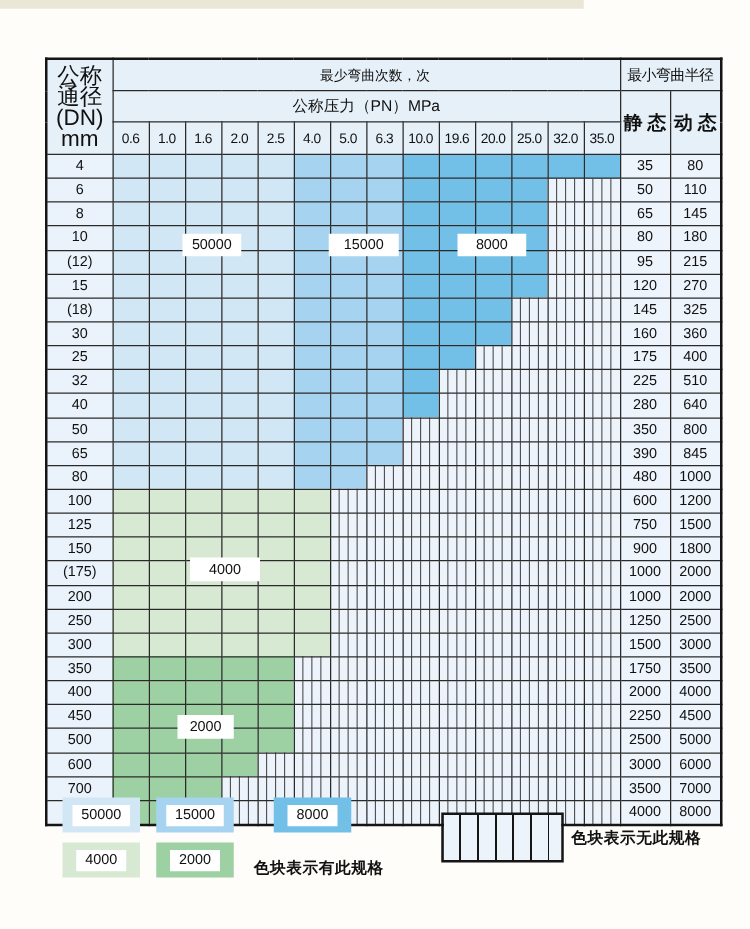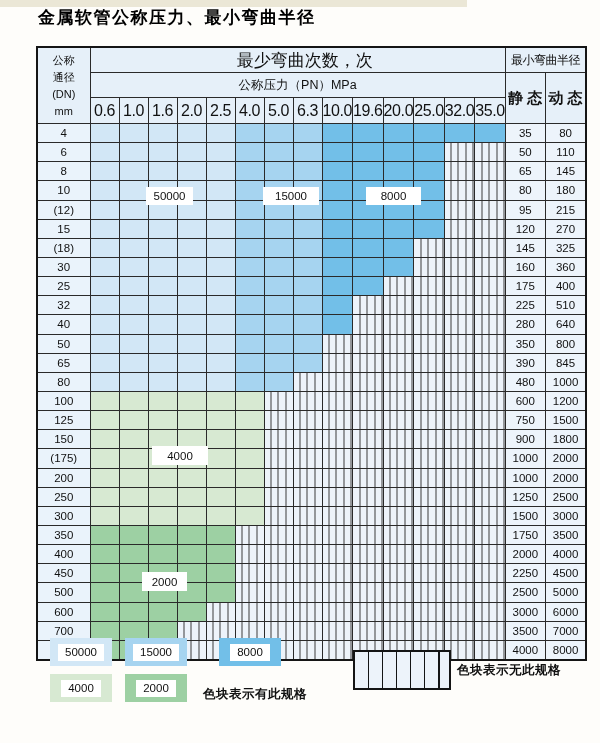--- a/index.html
+++ b/index.html
@@ -5,26 +5,26 @@
   html,body{margin:0;padding:0;}
   body{width:600px;height:743px;background:#ffffff;font-family:"Liberation Sans",sans-serif;position:relative;overflow:hidden;}
   .page{position:absolute;inset:0;background:#fefdfa;}
   .top-strip{position:absolute;left:0;top:0;width:467px;height:7px;background:#ebe7d6;}
   .title{position:absolute;left:38px;top:6px;font-size:17px;font-weight:bold;color:#000;
          font-family:"Liberation Serif",serif;letter-spacing:1.5px;}
   .table-wrap{position:absolute;left:36px;top:46px;}
   table{border-collapse:collapse;table-layout:fixed;border:2px solid #151515;}
   th,td{border:1px solid #2a2a2a;padding:0;text-align:center;vertical-align:middle;color:#111;}
   thead th{background:var(--headerbg);font-weight:normal;}
-  .dnh{font-size:11px;line-height:17px;}
-  .bt{font-size:17px;height:24px;padding-left:14px;}
+  .dnh{font-size:18px;line-height:17px;}
+  .bt{font-size:11px;height:24px;padding-left:14px;}
   .rad{font-size:12px;letter-spacing:-0.5px;margin-left:47px;}
   .pn{font-size:12.5px;height:24px;}
   .st{font-size:15px;font-weight:bold;}
-  .pv{font-size:16px;height:25px;letter-spacing:-0.4px;}
+  .pv{font-size:11px;height:25px;letter-spacing:-0.4px;}
   tbody td{height:18.15px;line-height:18px;font-size:12px;}
   td.dn{background:var(--dnbg);font-size:11.5px;}
   td.stat{background:var(--statbg);font-size:11.5px;}
   td.c50000{background:var(--c50000);}
   td.c15000{background:var(--c15000);}
   td.c8000{background:var(--c8000);}
   td.c4000{background:var(--c4000);}
   td.c2000{background:var(--c2000);}
   td.hatch{background:repeating-linear-gradient(90deg,var(--hatchbg) 0px,var(--hatchbg) 6.2px,#3b3b3b 6.2px,#3b3b3b 7.2px);}
   .overlay{position:absolute;background:#ffffff;display:flex;align-items:center;justify-content:center;
@@ -33,21 +33,20 @@
   .legend-swatch span{background:#ffffff;font-size:11.5px;color:#111;padding:1px 7px;line-height:15px;}
   .legend-text{position:absolute;font-size:12.5px;font-weight:bold;color:#111;letter-spacing:0.5px;}
   .legend-hatch{position:absolute;border:2px solid #151515;
                 background:repeating-linear-gradient(90deg,var(--hatchbg) 0px,var(--hatchbg) 12.6px,#151515 12.6px,#151515 14.1px);}
 </style>
 </head>
 <body>
 
 <div class="page">
   <div class="top-strip"></div>
-  <div class="title">金属软管公称压力、最小弯曲半径</div>
 
   <div class="table-wrap">
     <table id="spec-table">
       <colgroup id="cols">
           <col style="width: 53px;">
           <col style="width: 29px;">
           <col style="width: 29px;">
           <col style="width: 29px;">
           <col style="width: 29px;">
           <col style="width: 29px;">

